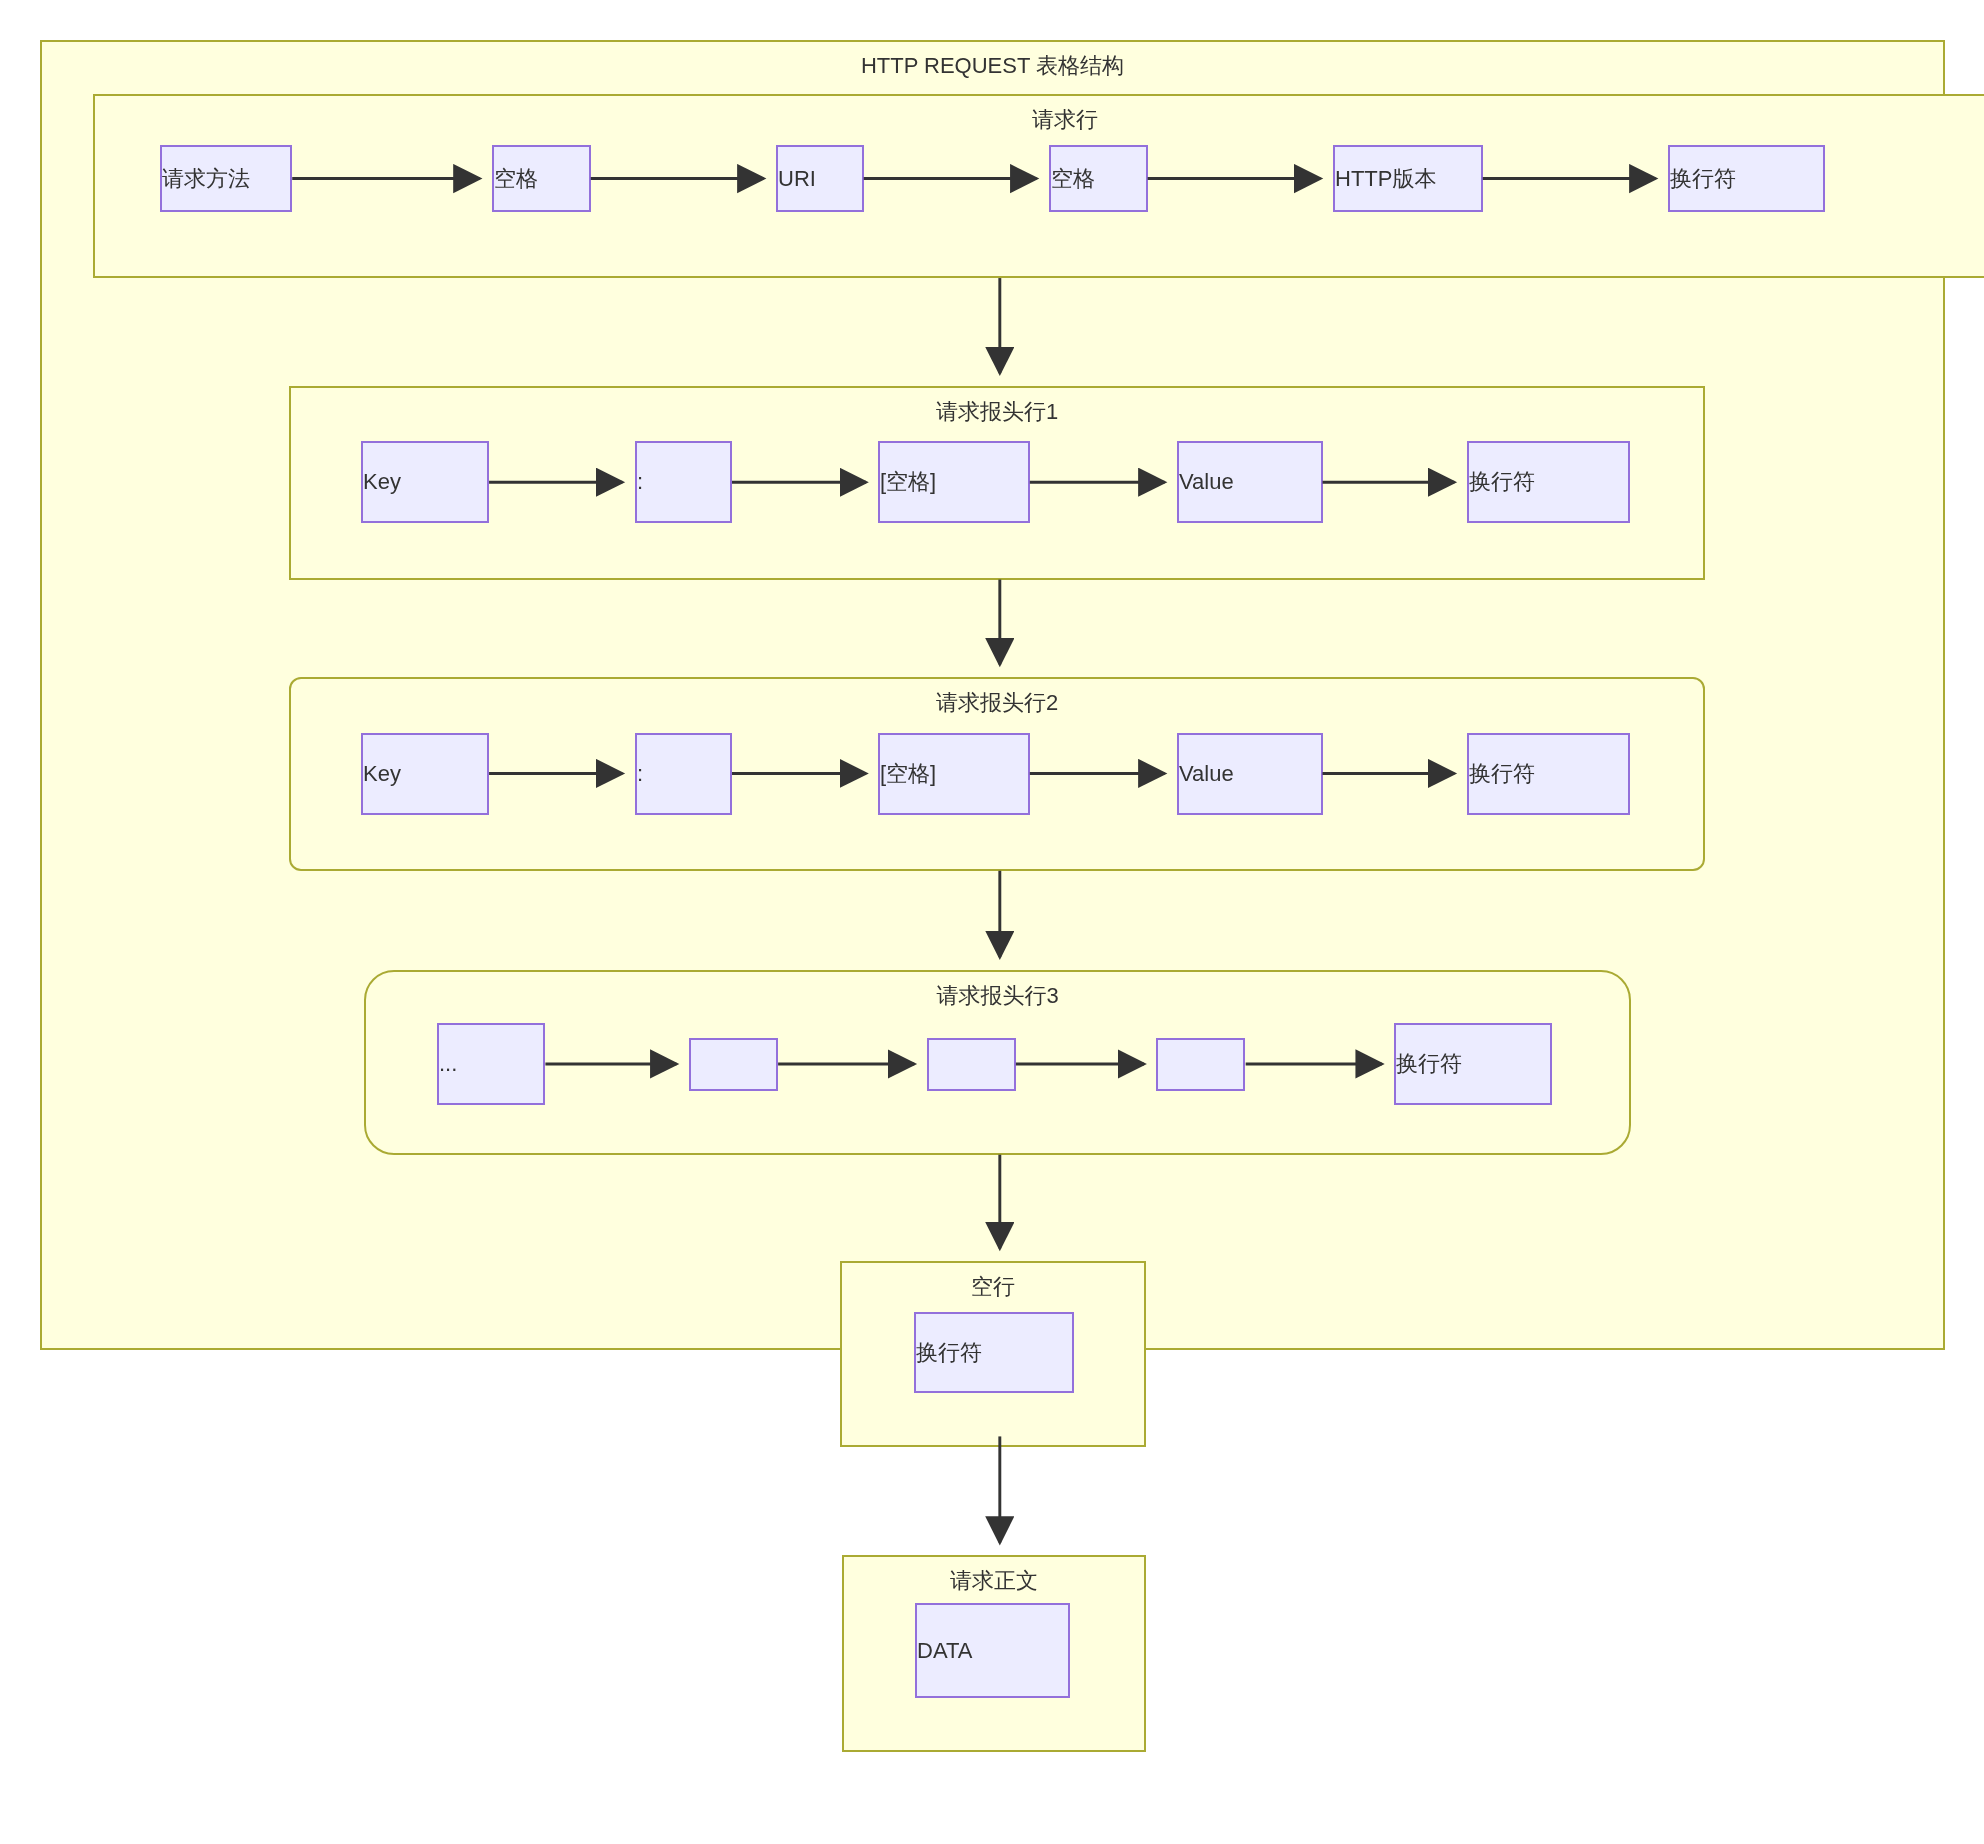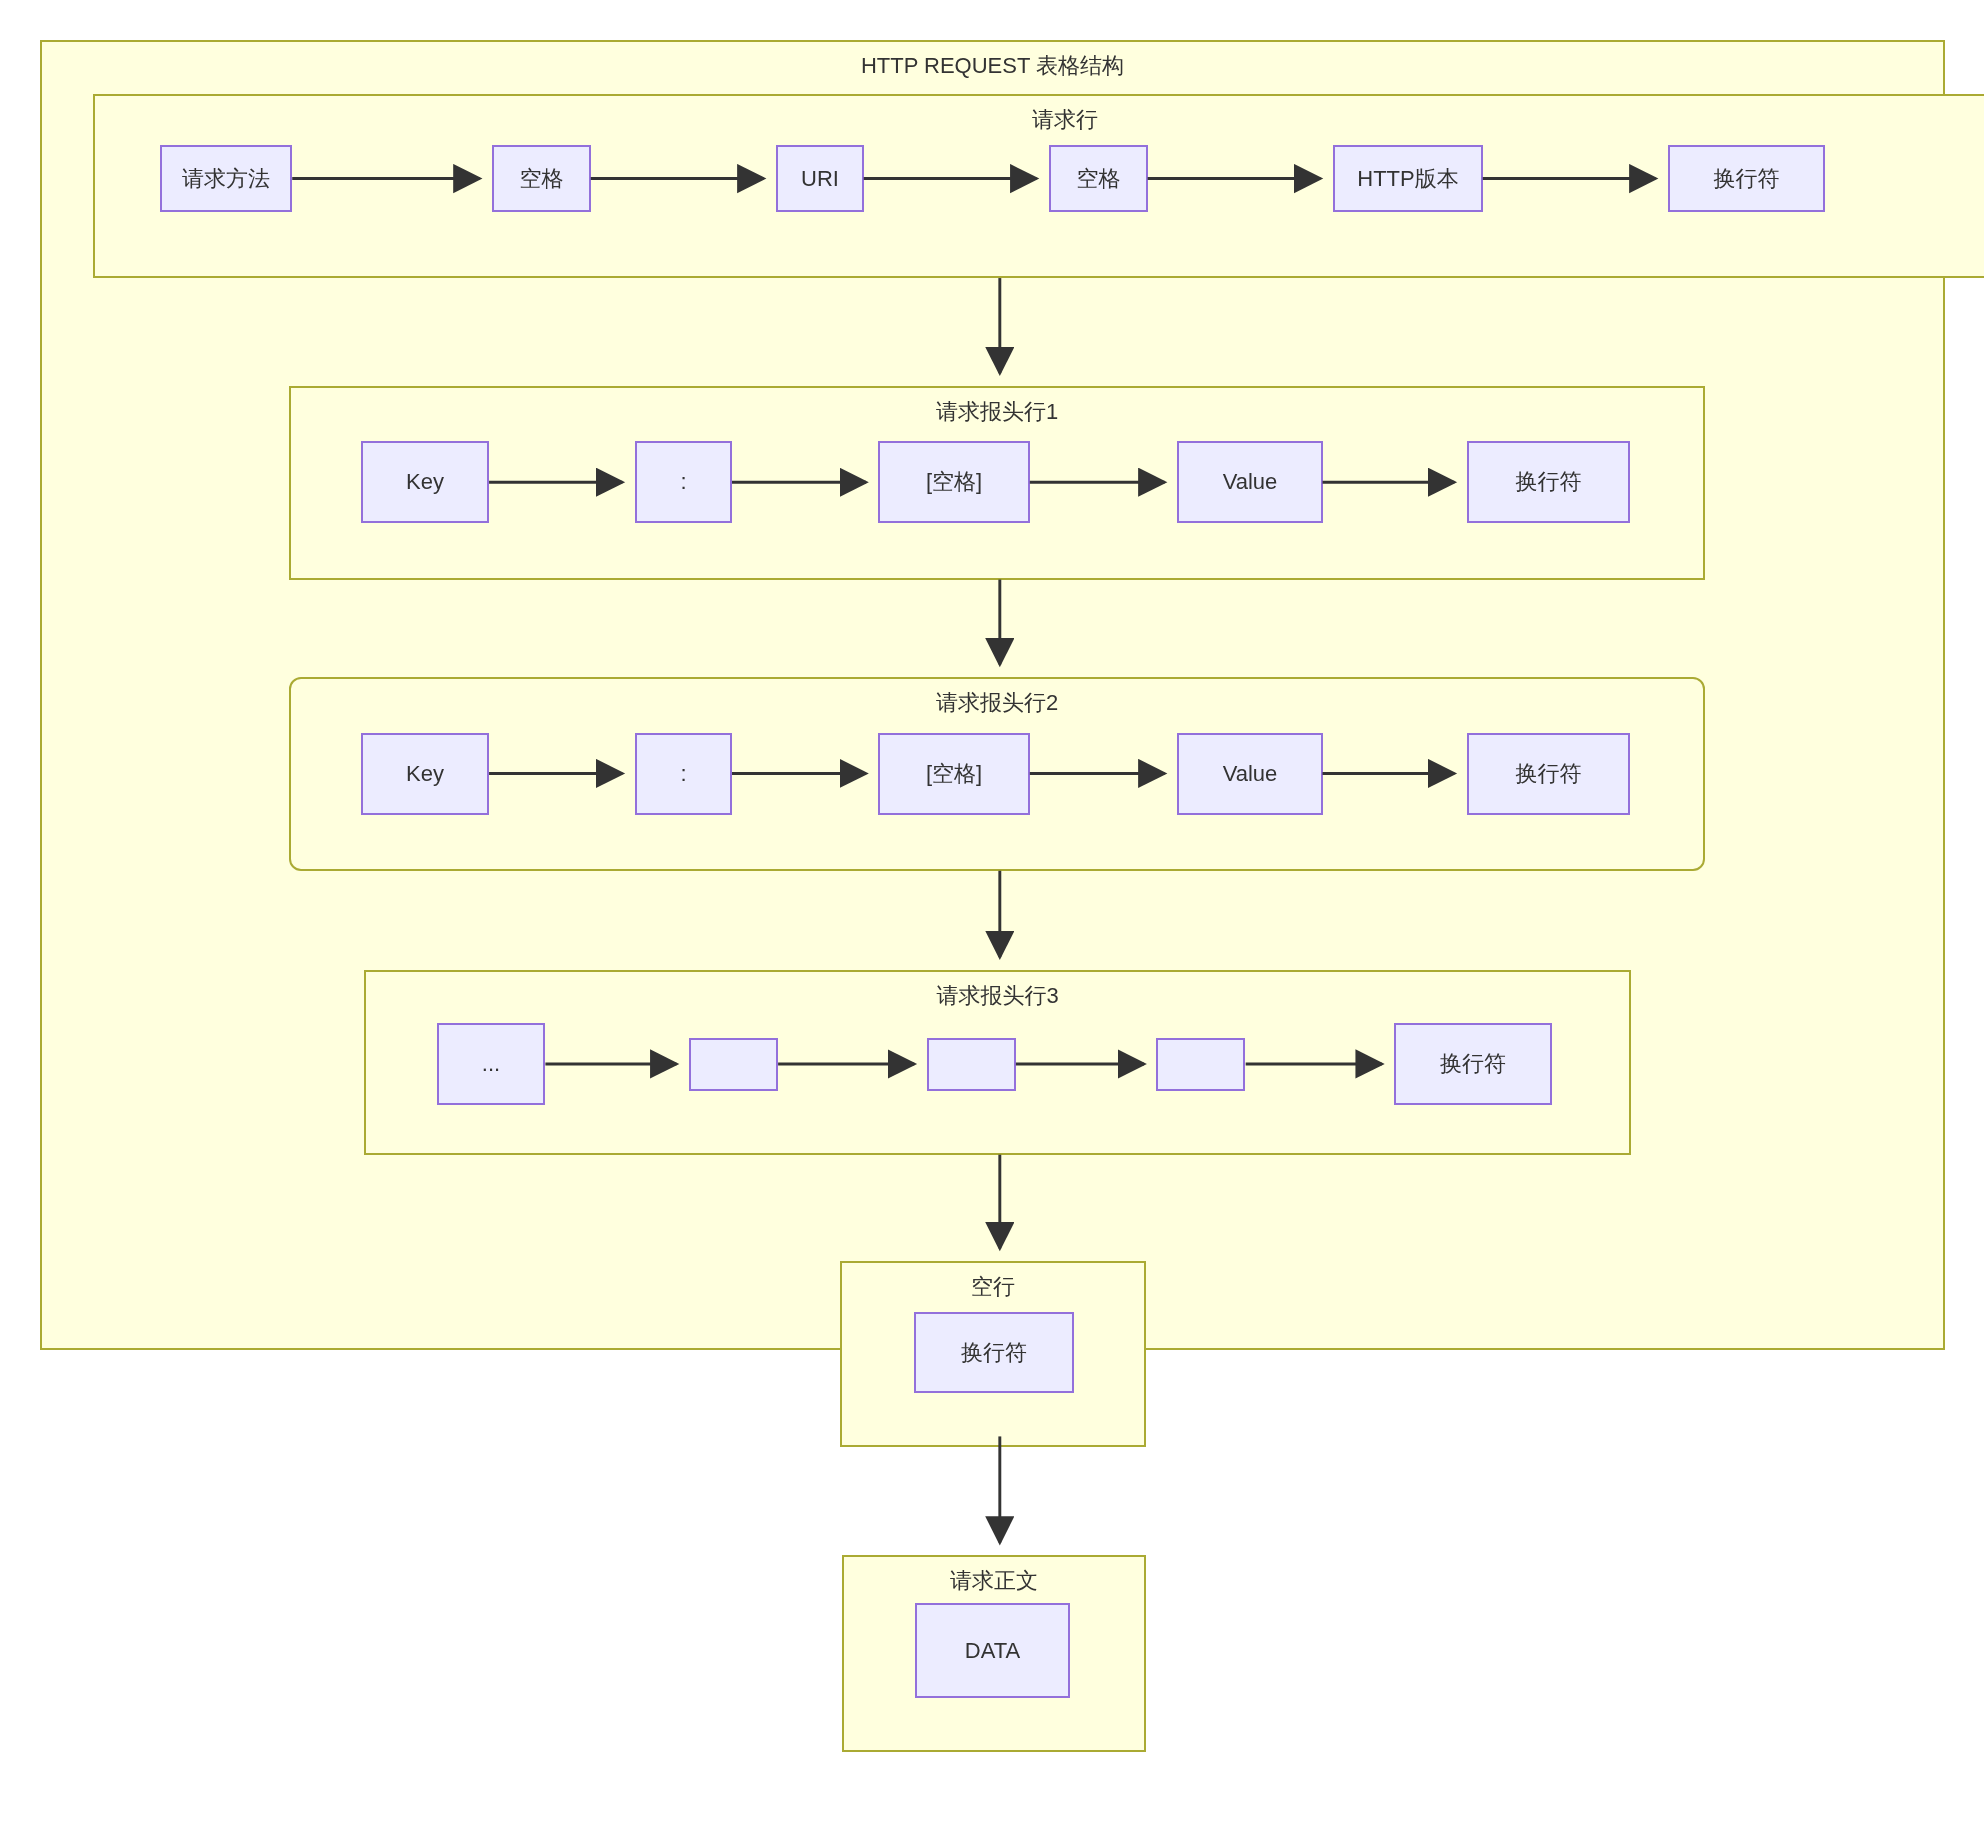--- a/index.html
+++ b/index.html
@@ -36,21 +36,21 @@
     white-space: nowrap;
   }
   
   .node {
     position: absolute;
     box-sizing: border-box;
     background: #ececff;
     border: 2.2px solid #9370db;
     display: flex;
     align-items: center;
-    justify-content: center;
+    justify-content: flex-start;
     color: #333333;
     font-size: 22px;
     line-height: 1;
     white-space: nowrap;
   }
   
   svg#edges {
     position: absolute;
     left: 0;
     top: 0;
@@ -132,21 +132,21 @@
   <div class="node" style="left:878px; top:733px; width:152px; height:82px;">
     <span>[空格]</span>
   </div>
   <div class="node" style="left:1177px; top:733px; width:146px; height:82px;">
     <span>Value</span>
   </div>
   <div class="node" style="left:1467px; top:733px; width:163px; height:82px;">
     <span>换行符</span>
   </div>
 
-  <div class="cluster" style="left:364px; top:970px; width:1267px; height:185px;">
+  <div class="cluster" style="left:364px; top:970px; width:1267px; height:185px;border-radius:30px;">
     <div class="cluster-label">请求报头行3</div>
   </div>
 
   <div class="node" style="left:437px; top:1023px; width:108px; height:82px;">
     <span>...</span>
   </div>
   <div class="node" style="left:689px; top:1038px; width:89px; height:53px;">
     <span></span>
   </div>
   <div class="node" style="left:927px; top:1038px; width:89px; height:53px;">

